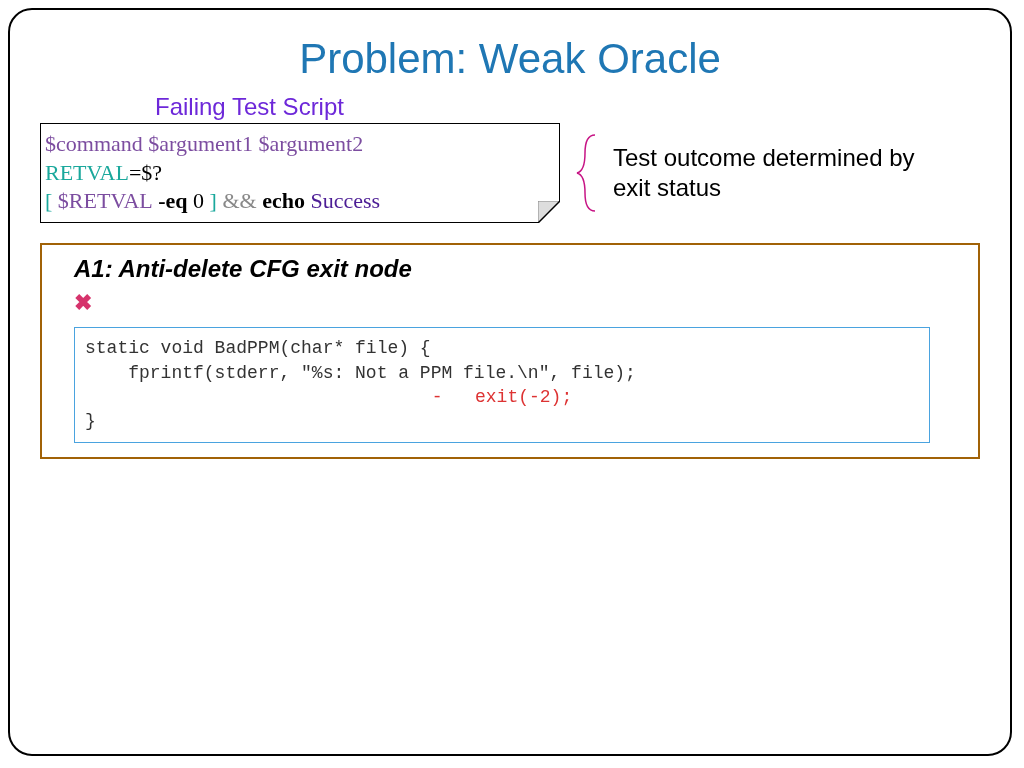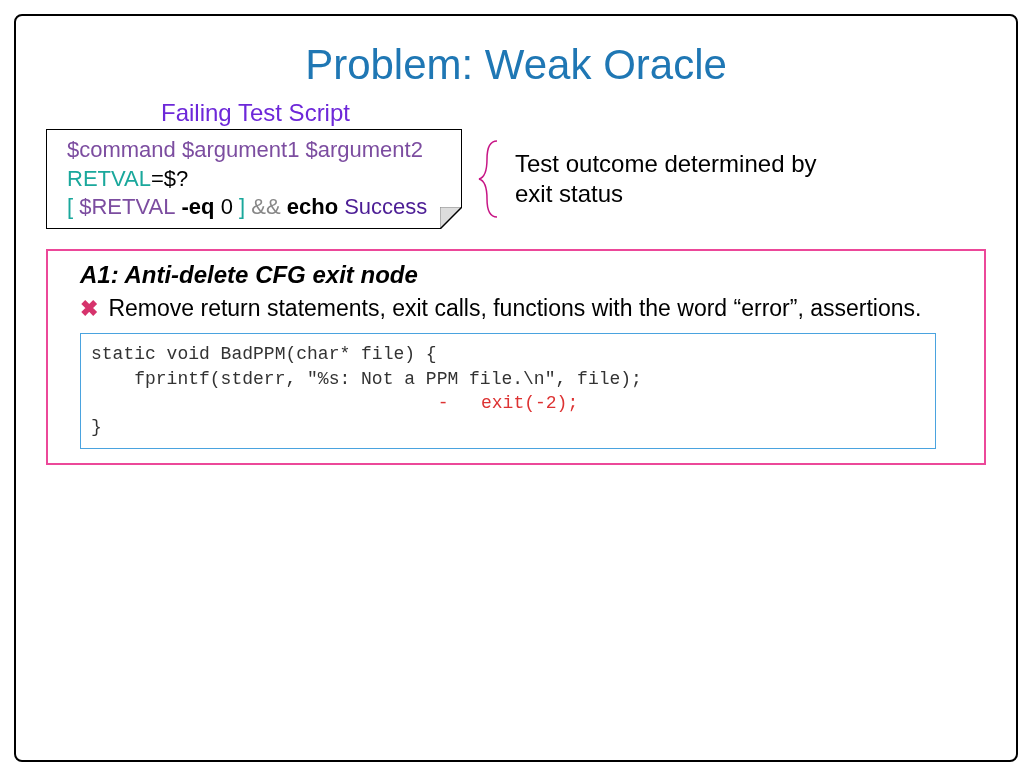--- a/index.html
+++ b/index.html
@@ -1,23 +1,23 @@
 <!DOCTYPE html>
 <html><head>
 <meta charset="utf-8">
 <style>
   * { box-sizing: border-box; margin: 0; padding: 0; }
   html, body { width: 1024px; height: 768px; background: #fff; font-family: Arial, Helvetica, sans-serif; }
   .slide {
     position: relative;
     width: 1004px;
     height: 748px;
-    margin: 14px;
+    margin: 8px;
     border: 2px solid #000;
-    border-radius: 8px;
+    border-radius: 24px;
     background: #fff;
     padding: 20px 25px 20px 25px;
   }
   .title {
     text-align: center;
     font-size: 42px;
     color: #1f77b4;
     font-weight: 400;
     margin-top: 5px;
     margin-bottom: 10px;
@@ -29,25 +29,25 @@
     margin-bottom: 2px;
   }
   .script-row {
     display: flex;
     align-items: center;
     margin-bottom: 20px;
   }
   .script-box {
     position: relative;
     border: 1.5px solid #000;
-    width: 416px;
-    font-family: Liberation Sans, sans-serif;
+    width: 520px;
+    font-family: Liberation Serif, serif;
     font-size: 22px;
     line-height: 1.3;
-    padding: 6px 20px;
+    padding: 6px 4px;
     margin-left: 5px;
   }
   .fold {
     position: absolute;
     right: -1px;
     bottom: -1px;
     width: 22px;
     height: 22px;
   }
   .c-purple { color: #7c4da0; }
@@ -86,21 +86,21 @@
     position: absolute;
     left: 0;
     top: 15px;
     width: 9px;
     height: 9px;
     border-radius: 50%;
     background: #1f77b4;
   }
   .italic { font-style: italic; }
   .purple-box {
-    border: 2px solid #ec4899;
+    border: 2px solid #a16207;
     padding: 10px 28px 14px 12px;
     margin: 0 5px;
   }
   .a1-title {
     font-size: 24px;
     font-weight: bold;
     font-style: italic;
     margin-left: 20px;
     margin-bottom: 6px;
   }
@@ -164,21 +164,20 @@
       </svg>
       <div class="annotation">Test outcome determined by exit status</div>
     </div>
   </div>
 
 
   <div class="purple-box">
     <div class="a1-title">A1: Anti-delete CFG exit node</div>
     <div class="x-line">
       <span class="x-mark">✖</span>
-      <span>Remove return statements, exit calls, functions with the word “error”, assertions.</span>
     </div>
     <div class="code-box2">
       <div style="white-space:pre;">static void BadPPM(char* file) {</div>
       <div style="white-space:pre;">    fprintf(stderr, "%s: Not a PPM file.\n", file);</div>
       <div class="minus" style="white-space:pre;text-align:center;">-   exit(-2);</div>
       <div style="white-space:pre;">}</div>
     </div>
   </div>
 
 </div>

